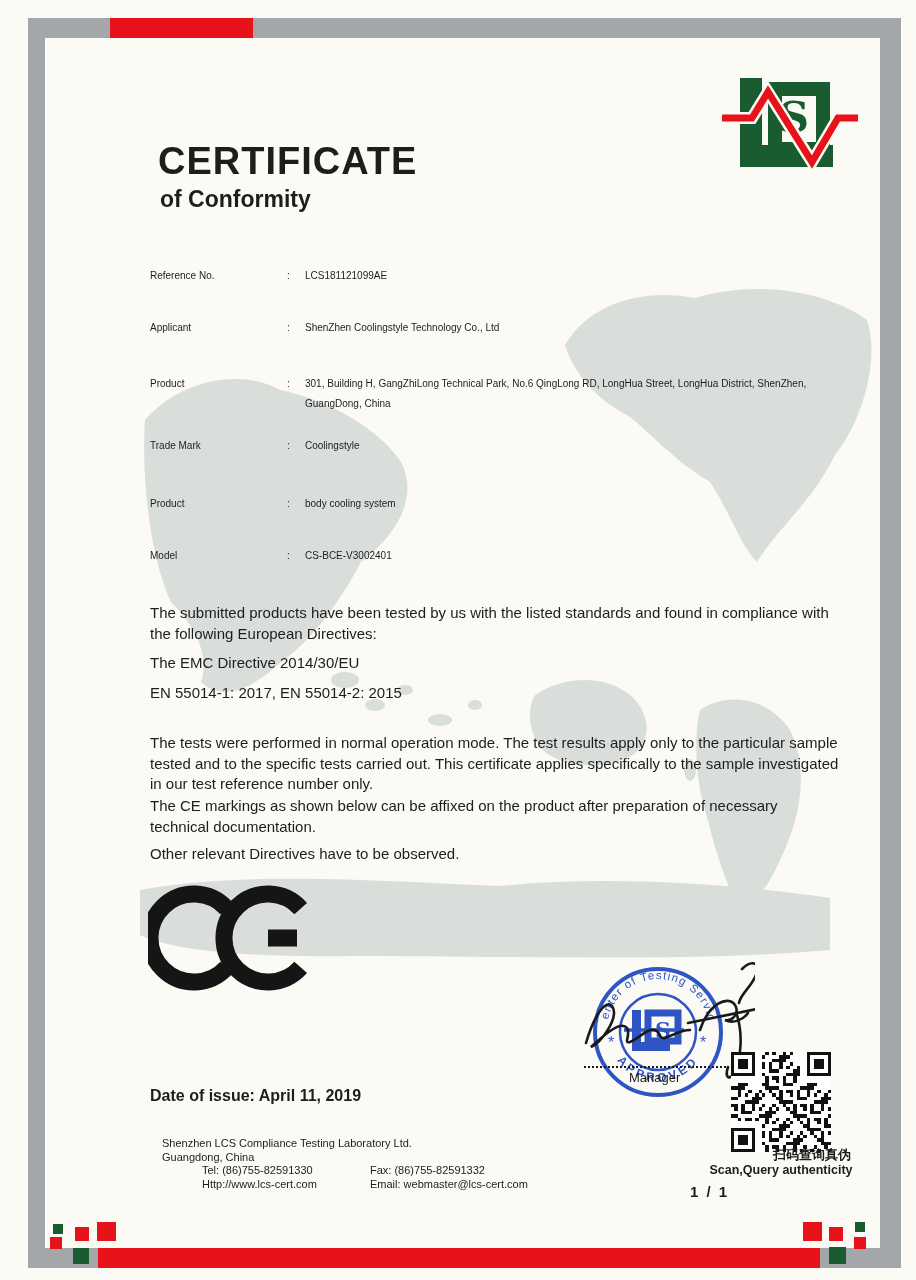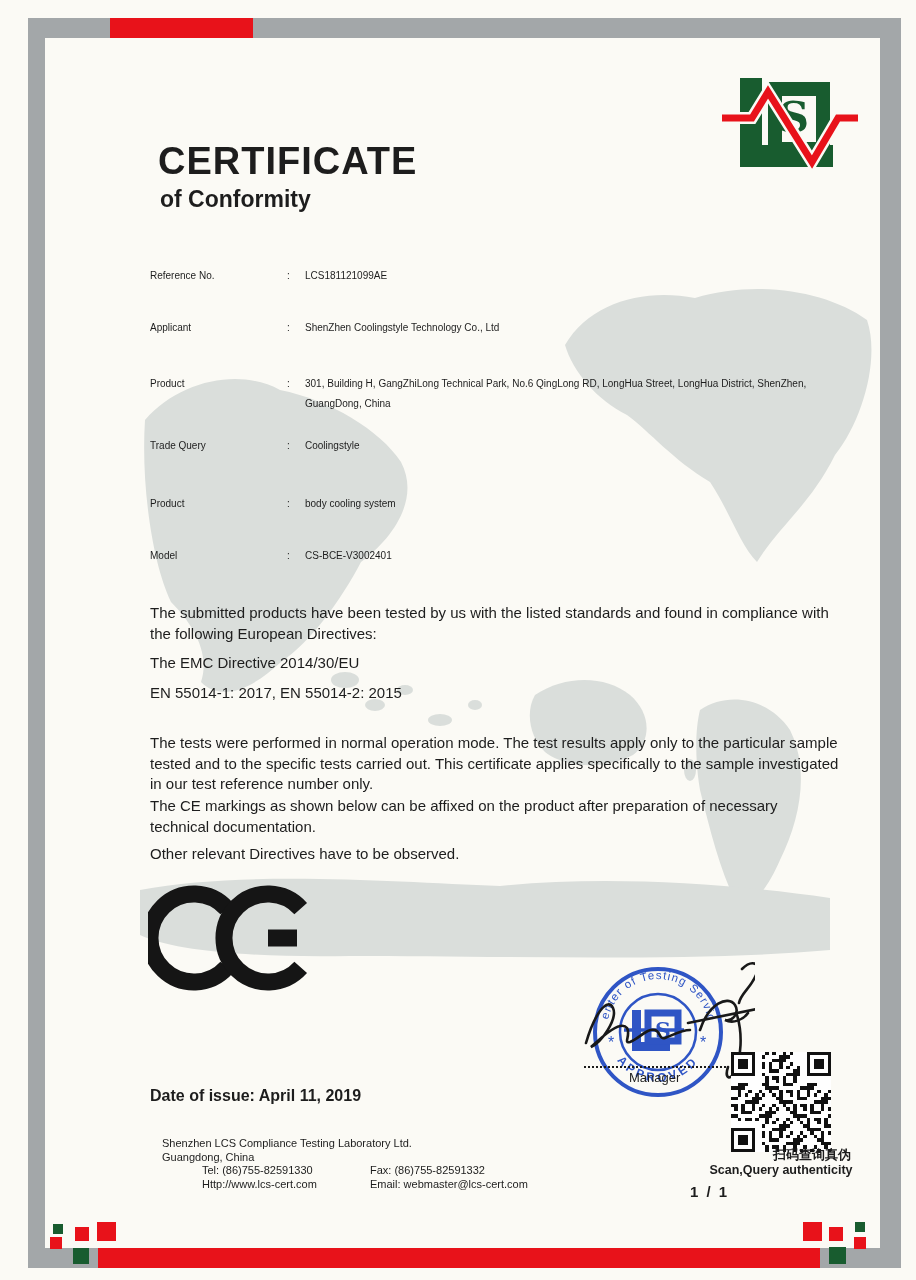--- a/index.html
+++ b/index.html
@@ -116,21 +116,21 @@
   <span class="f-label">Applicant</span>
   <span class="f-colon">:</span>
   <span class="f-value">ShenZhen Coolingstyle Technology Co., Ltd</span>
 </div>
 <div class="field-row" style="top:374px">
   <span class="f-label">Product</span>
   <span class="f-colon">:</span>
   <span class="f-value">301, Building H, GangZhiLong Technical Park, No.6 QingLong RD, LongHua Street, LongHua District, ShenZhen, GuangDong, China</span>
 </div>
 <div class="field-row" style="top:436px">
-  <span class="f-label">Trade Query</span>
+  <span class="f-label">Trade Mark</span>
   <span class="f-colon">:</span>
   <span class="f-value">Coolingstyle</span>
 </div>
 <div class="field-row" style="top:494px">
   <span class="f-label">Product</span>
   <span class="f-colon">:</span>
   <span class="f-value">body cooling system</span>
 </div>
 <div class="field-row" style="top:546px">
   <span class="f-label">Model</span>

